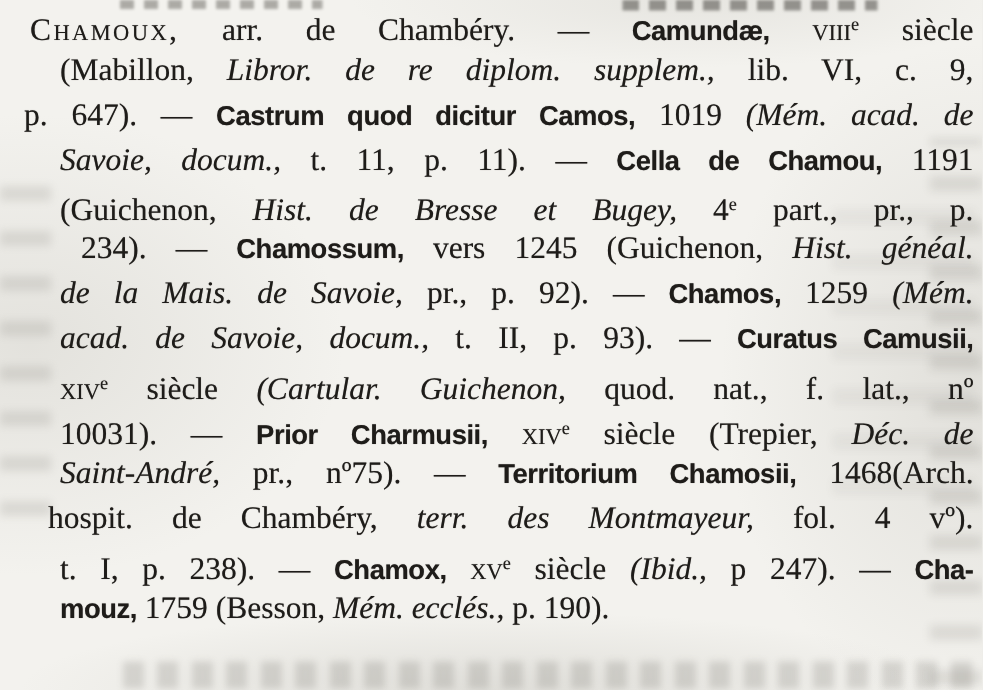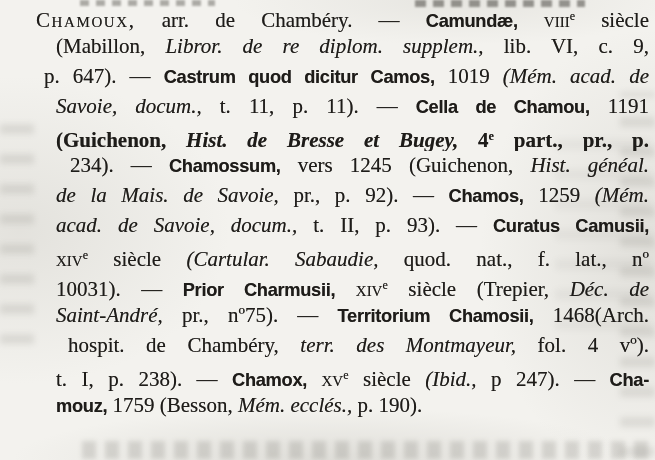--- a/index.html
+++ b/index.html
@@ -16,21 +16,20 @@
       radial-gradient(ellipse 240px 320px at 99% 55%, rgba(182,180,172,.30), transparent 70%),
       radial-gradient(ellipse 420px 70px at 50% 100%, rgba(178,176,168,.30), transparent 75%),
       radial-gradient(ellipse 300px 60px at 70% 0%, rgba(186,184,176,.22), transparent 75%),
       #f3f2ee;
     color: #1e1c19;
   }
   .entry {
     position: absolute; top: 2px; left: 0; width: 649px;
     font-size: 21px; line-height: 29.9px;
     text-shadow: 0 0 0.5px rgba(30,28,25,.55);
-    padding-left: 16px;
   }
   .line { text-align: justify; text-align-last: justify; height: 29.9px; overflow: hidden; }
   .line.no-just { text-align: left; text-align-last: left; }
   .s-r  { }
   .s-i  { font-style: italic; }
   .s-g  { font-family: "Liberation Sans", "DejaVu Sans", sans-serif; font-weight: 700;
           font-size: 0.87em; letter-spacing: -0.3px; }
   .s-sc { font-variant: small-caps; }
   .s-hw { font-variant: small-caps; letter-spacing: 1.6px; }
   .s-sup{ font-size: 0.58em; vertical-align: 0.55em; letter-spacing: 0; }
@@ -60,26 +59,26 @@
 <div class="page">
   <div class="bleed bleed-top-left"></div>
   <div class="bleed bleed-top-right"></div>
   <div class="bleed bleed-left-margin"></div>
   <div class="bleed bleed-right-margin"></div>
   <div class="bleed bleed-mid-right"></div>
   <div class="bleed bleed-bottom"></div>
   <div class="entry">
       <div class="line" style="margin-left: 20px;"><span class="s-hw">Chamoux,</span><span class="s-r"> arr. de Chambéry. — </span><span class="s-g">Camundæ,</span><span class="s-r"> </span><span class="s-sc">viii</span><span class="s-sup">e</span><span class="s-r"> siècle</span></div>
       <div class="line" style="margin-left: 40px;"><span class="s-r">(Mabillon, </span><span class="s-i">Libror. de re diplom. supplem.,</span><span class="s-r"> lib. VI, c. 9,</span></div>
-      <div class="line" style="margin-left: 28px;"><span class="s-r">p. 647). — </span><span class="s-g">Castrum quod dicitur Camos,</span><span class="s-r"> 1019 </span><span class="s-i">(Mém. acad. de</span></div>
+      <div class="line" style="margin-left: 16px;"><span class="s-r">p. 647). — </span><span class="s-g">Castrum quod dicitur Camos,</span><span class="s-r"> 1019 </span><span class="s-i">(Mém. acad. de</span></div>
       <div class="line" style="margin-left: 40px;"><span class="s-i">Savoie, docum.,</span><span class="s-r"> t. 11, p. 11). — </span><span class="s-g">Cella de Chamou,</span><span class="s-r"> 1191</span></div>
-      <div class="line" style="margin-left: 40px; font-weight: bold;"><span class="s-r">(Guichenon, </span><span class="s-i">Hist. de Bresse et Bugey,</span><span class="s-r"> 4</span><span class="s-sup">e</span><span class="s-r"> part., pr., p.</span></div>
+      <div class="line" style="margin-left: 40px;"><span class="s-r">(Guichenon, </span><span class="s-i">Hist. de Bresse et Bugey,</span><span class="s-r"> 4</span><span class="s-sup">e</span><span class="s-r"> part., pr., p.</span></div>
       <div class="line" style="margin-left: 54px;"><span class="s-r">234). — </span><span class="s-g">Chamossum,</span><span class="s-r"> vers 1245 (Guichenon, </span><span class="s-i">Hist. généal.</span></div>
       <div class="line" style="margin-left: 40px;"><span class="s-i">de la Mais. de Savoie,</span><span class="s-r"> pr., p. 92). — </span><span class="s-g">Chamos,</span><span class="s-r"> 1259 </span><span class="s-i">(Mém.</span></div>
       <div class="line" style="margin-left: 40px;"><span class="s-i">acad. de Savoie, docum.,</span><span class="s-r"> t. II, p. 93). — </span><span class="s-g">Curatus Camusii,</span></div>
-      <div class="line" style="margin-left: 40px;"><span class="s-sc">xiv</span><span class="s-sup">e</span><span class="s-r"> siècle </span><span class="s-i">(Cartular. Sabaudie,</span><span class="s-r"> quod. nat., f. lat., nº</span></div>
+      <div class="line" style="margin-left: 40px;"><span class="s-sc">xiv</span><span class="s-sup">e</span><span class="s-r"> siècle </span><span class="s-i">(Cartular. Guichenon,</span><span class="s-r"> quod. nat., f. lat., nº</span></div>
       <div class="line" style="margin-left: 40px;"><span class="s-r">10031). — </span><span class="s-g">Prior Charmusii,</span><span class="s-r"> </span><span class="s-sc">xiv</span><span class="s-sup">e</span><span class="s-r"> siècle (Trepier, </span><span class="s-i">Déc. de</span></div>
       <div class="line" style="margin-left: 40px;"><span class="s-i">Saint-André,</span><span class="s-r"> pr., nº75). — </span><span class="s-g">Territorium Chamosii,</span><span class="s-r"> 1468(Arch.</span></div>
-      <div class="line" style="margin-left: 52px;"><span class="s-r">hospit. de Chambéry, </span><span class="s-i">terr. des Montmayeur,</span><span class="s-r"> fol. 4 vº).</span></div>
+      <div class="line" style="margin-left: 32px;"><span class="s-r">hospit. de Chambéry, </span><span class="s-i">terr. des Montmayeur,</span><span class="s-r"> fol. 4 vº).</span></div>
       <div class="line" style="margin-left: 40px;"><span class="s-r">t. I, p. 238). — </span><span class="s-g">Chamox,</span><span class="s-r"> </span><span class="s-sc">xv</span><span class="s-sup">e</span><span class="s-r"> siècle </span><span class="s-i">(Ibid.,</span><span class="s-r"> p 247). — </span><span class="s-g">Cha-</span></div>
       <div class="line no-just" style="margin-left: 40px;"><span class="s-g">mouz,</span><span class="s-r"> 1759 (Besson, </span><span class="s-i">Mém. ecclés.,</span><span class="s-r"> p. 190).</span></div>
     </div>
 </div>
 
 </body></html>

